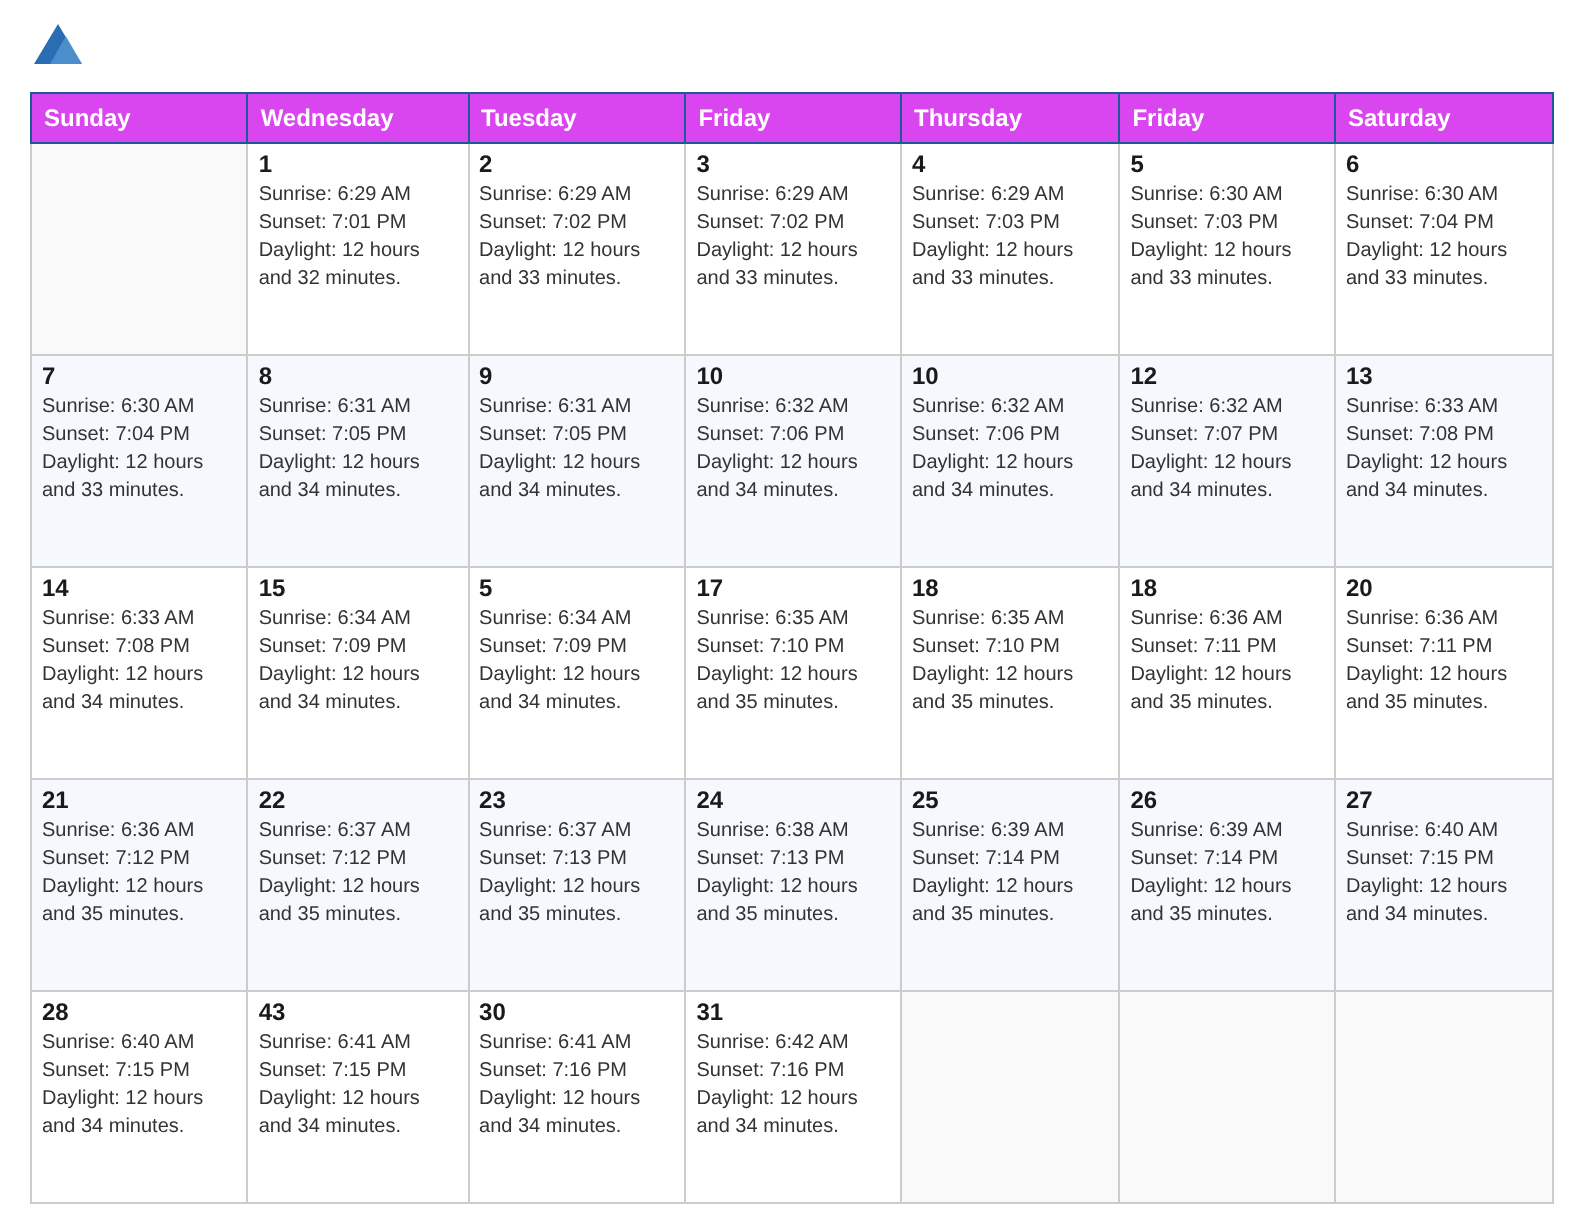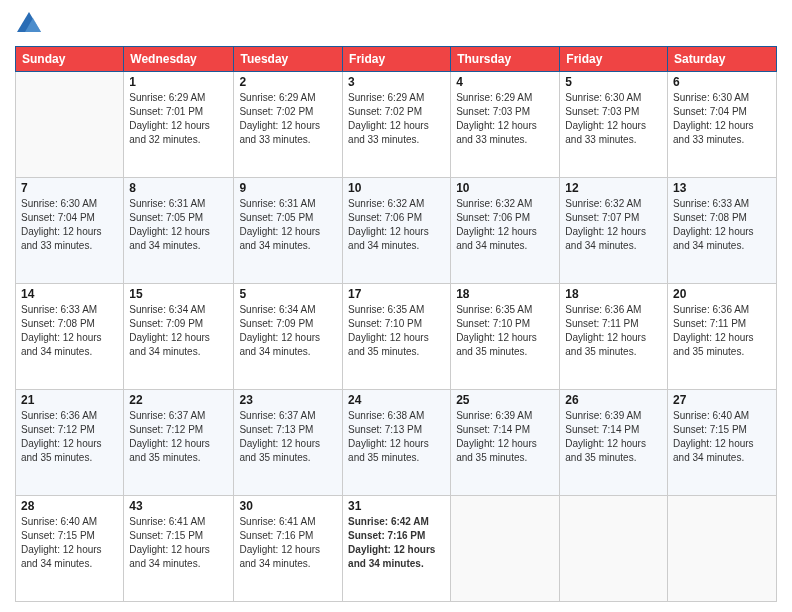--- a/index.html
+++ b/index.html
@@ -51,21 +51,21 @@
       font-size: 15px;
       color: #444;
     }
     .calendar {
       width: 100%;
       border-collapse: collapse;
       flex: 1;
       font-size: 10.5px;
     }
     .calendar th {
-      background-color: #ef4444;
+      background-color: #d946ef;
       color: #fff;
       text-align: left;
       padding: 5px 6px;
       font-size: 12px;
       font-weight: bold;
       border: 1px solid #1a5a9a;
     }
     .calendar td {
       vertical-align: top;
       border: 1px solid #ccc;
@@ -345,21 +345,21 @@
           </td>
           <td>
             <span class="day-num">30</span>
             <div class="day-info" style="white-space: pre-line;">Sunrise: 6:41 AM
 Sunset: 7:16 PM
 Daylight: 12 hours
 and 34 minutes.</div>
           </td>
           <td>
             <span class="day-num">31</span>
-            <div class="day-info" style="white-space: pre-line; font-weight: bold;">Sunrise: 6:42 AM
+            <div class="day-info" style="white-space: pre-line;">Sunrise: 6:42 AM
 Sunset: 7:16 PM
 Daylight: 12 hours
 and 34 minutes.</div>
           </td>
           <td class="empty"></td>
           <td class="empty"></td>
           <td class="empty"></td>
         </tr>
       </tbody>
   </table>

